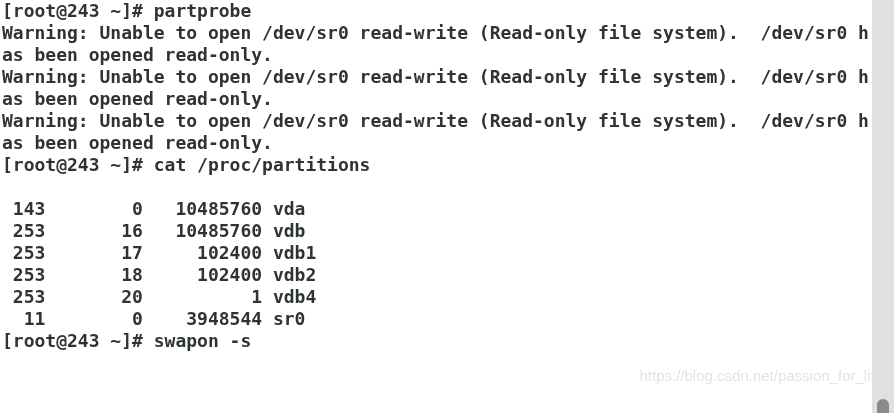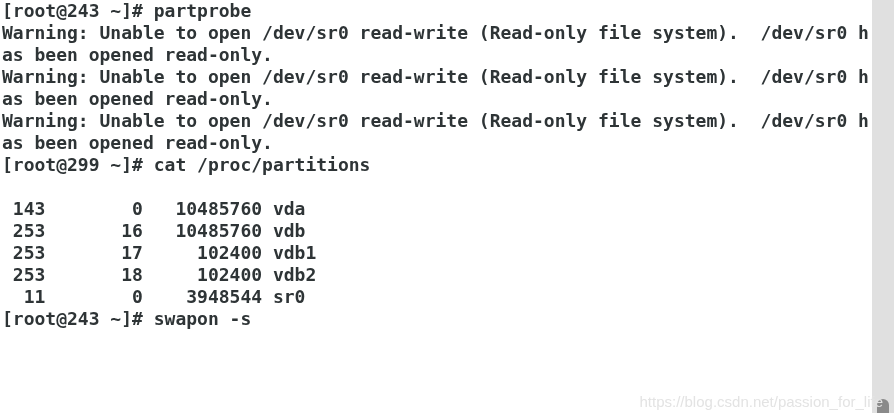--- a/index.html
+++ b/index.html
@@ -29,21 +29,21 @@
     font-size: 18px;
     font-weight: bold;
     line-height: 22px;
     min-height: 22px;
     white-space: pre;
     color: #2e3436;
   }
   .watermark {
     position: absolute;
     right: 11px;
-    bottom: 3px;
+    bottom: 29px;
     font-family: "Liberation Sans", sans-serif;
     font-size: 15px;
     font-weight: normal;
     color: #e3e3e3;
     white-space: nowrap;
     z-index: 3;
   }
   .scrollbar-track {
     position: absolute;
     top: 0;
@@ -67,26 +67,27 @@
 <body>
 
 <div class="terminal">
   <div class="line">[root@243 ~]# partprobe</div>
   <div class="line">Warning: Unable to open /dev/sr0 read-write (Read-only file system).  /dev/sr0 h</div>
   <div class="line">as been opened read-only.</div>
   <div class="line">Warning: Unable to open /dev/sr0 read-write (Read-only file system).  /dev/sr0 h</div>
   <div class="line">as been opened read-only.</div>
   <div class="line">Warning: Unable to open /dev/sr0 read-write (Read-only file system).  /dev/sr0 h</div>
   <div class="line">as been opened read-only.</div>
-  <div class="line">[root@299 ~]# cat /proc/partitions</div>
+  <div class="line">[root@243 ~]# cat /proc/partitions</div>
   <div class="line"></div>
   <div class="line"> 143        0   10485760 vda</div>
   <div class="line"> 253       16   10485760 vdb</div>
   <div class="line"> 253       17     102400 vdb1</div>
   <div class="line"> 253       18     102400 vdb2</div>
+  <div class="line"> 253       20          1 vdb4</div>
   <div class="line">  11        0    3948544 sr0</div>
   <div class="line">[root@243 ~]# swapon -s</div>
 </div>
 
 <div class="watermark">https://blog.csdn.net/passion_for_life</div>
 
 <div class="scrollbar-track">
   <div class="scrollbar-thumb"></div>
 </div>
 

